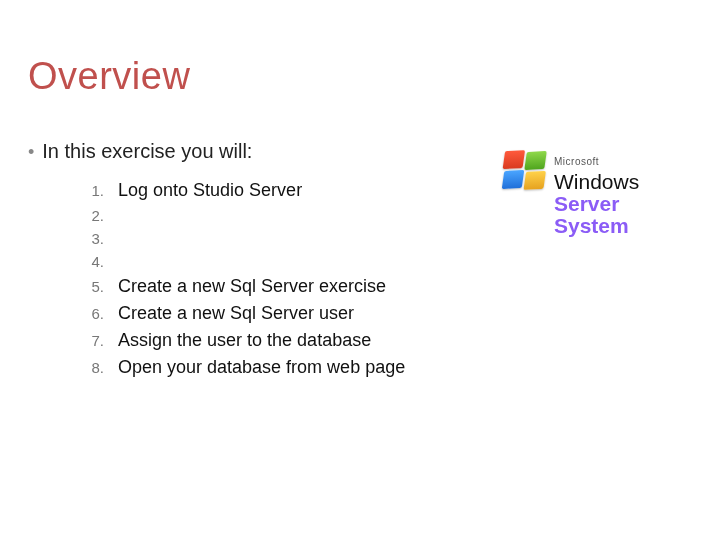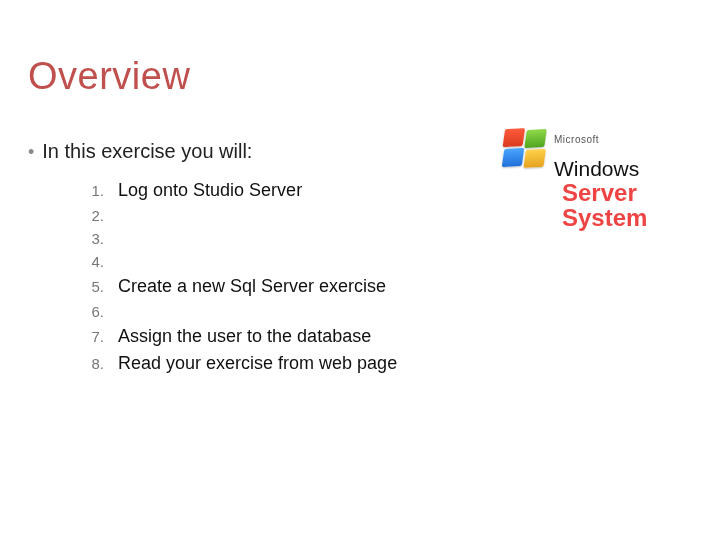--- a/index.html
+++ b/index.html
@@ -62,21 +62,21 @@
     margin-right: 14px;
     font-family: Arial, sans-serif;
   }
   .step-text {
     font-size: 18px;
     color: #111;
   }
   .logo-block {
     position: absolute;
     left: 490px;
-    top: 128px;
+    top: 150px;
     width: 200px;
     height: 115px;
   }
   .flag {
     position: absolute;
     left: 12px;
     top: 0px;
     width: 44px;
     height: 44px;
     transform: skew(-8deg, -3deg);
@@ -101,28 +101,27 @@
   .logo-ms {
     font-size: 10px;
     color: #555;
     letter-spacing: 0.5px;
   }
   .logo-win {
     font-size: 21px;
     color: #111;
     font-weight: 400;
     line-height: 1.05;
-    margin-top: 13px;
+    margin-top: 4px;
   }
   .logo-ss {
-    font-size: 24px;
+    font-size: 21px;
     font-weight: 700;
-    color: #ef4444;
+    color: #8b5cf6;
     line-height: 1.05;
-    margin-left: 8px;
   }
 </style>
 </head>
 <body>
 
 <div class="slide">
 
   <div class="title">Overview</div>
 
   <div class="intro-row">
@@ -143,28 +142,29 @@
     </div>
     <div class="step-row">
       <span class="step-num">4.</span>
     </div>
     <div class="step-row">
       <span class="step-num">5.</span>
       <span class="step-text">Create a new Sql Server exercise</span>
     </div>
     <div class="step-row">
       <span class="step-num">6.</span>
+      <span class="step-text">Create a new Sql Server user</span>
     </div>
     <div class="step-row">
       <span class="step-num">7.</span>
       <span class="step-text">Assign the user to the database</span>
     </div>
     <div class="step-row">
       <span class="step-num">8.</span>
-      <span class="step-text">Read your exercise from web page</span>
+      <span class="step-text">Open your database from web page</span>
     </div>
   </div>
 
   <div class="logo-block">
     <div class="flag">
       <div class="q r"></div>
       <div class="q g"></div>
       <div class="q b"></div>
       <div class="q y"></div>
     </div>

